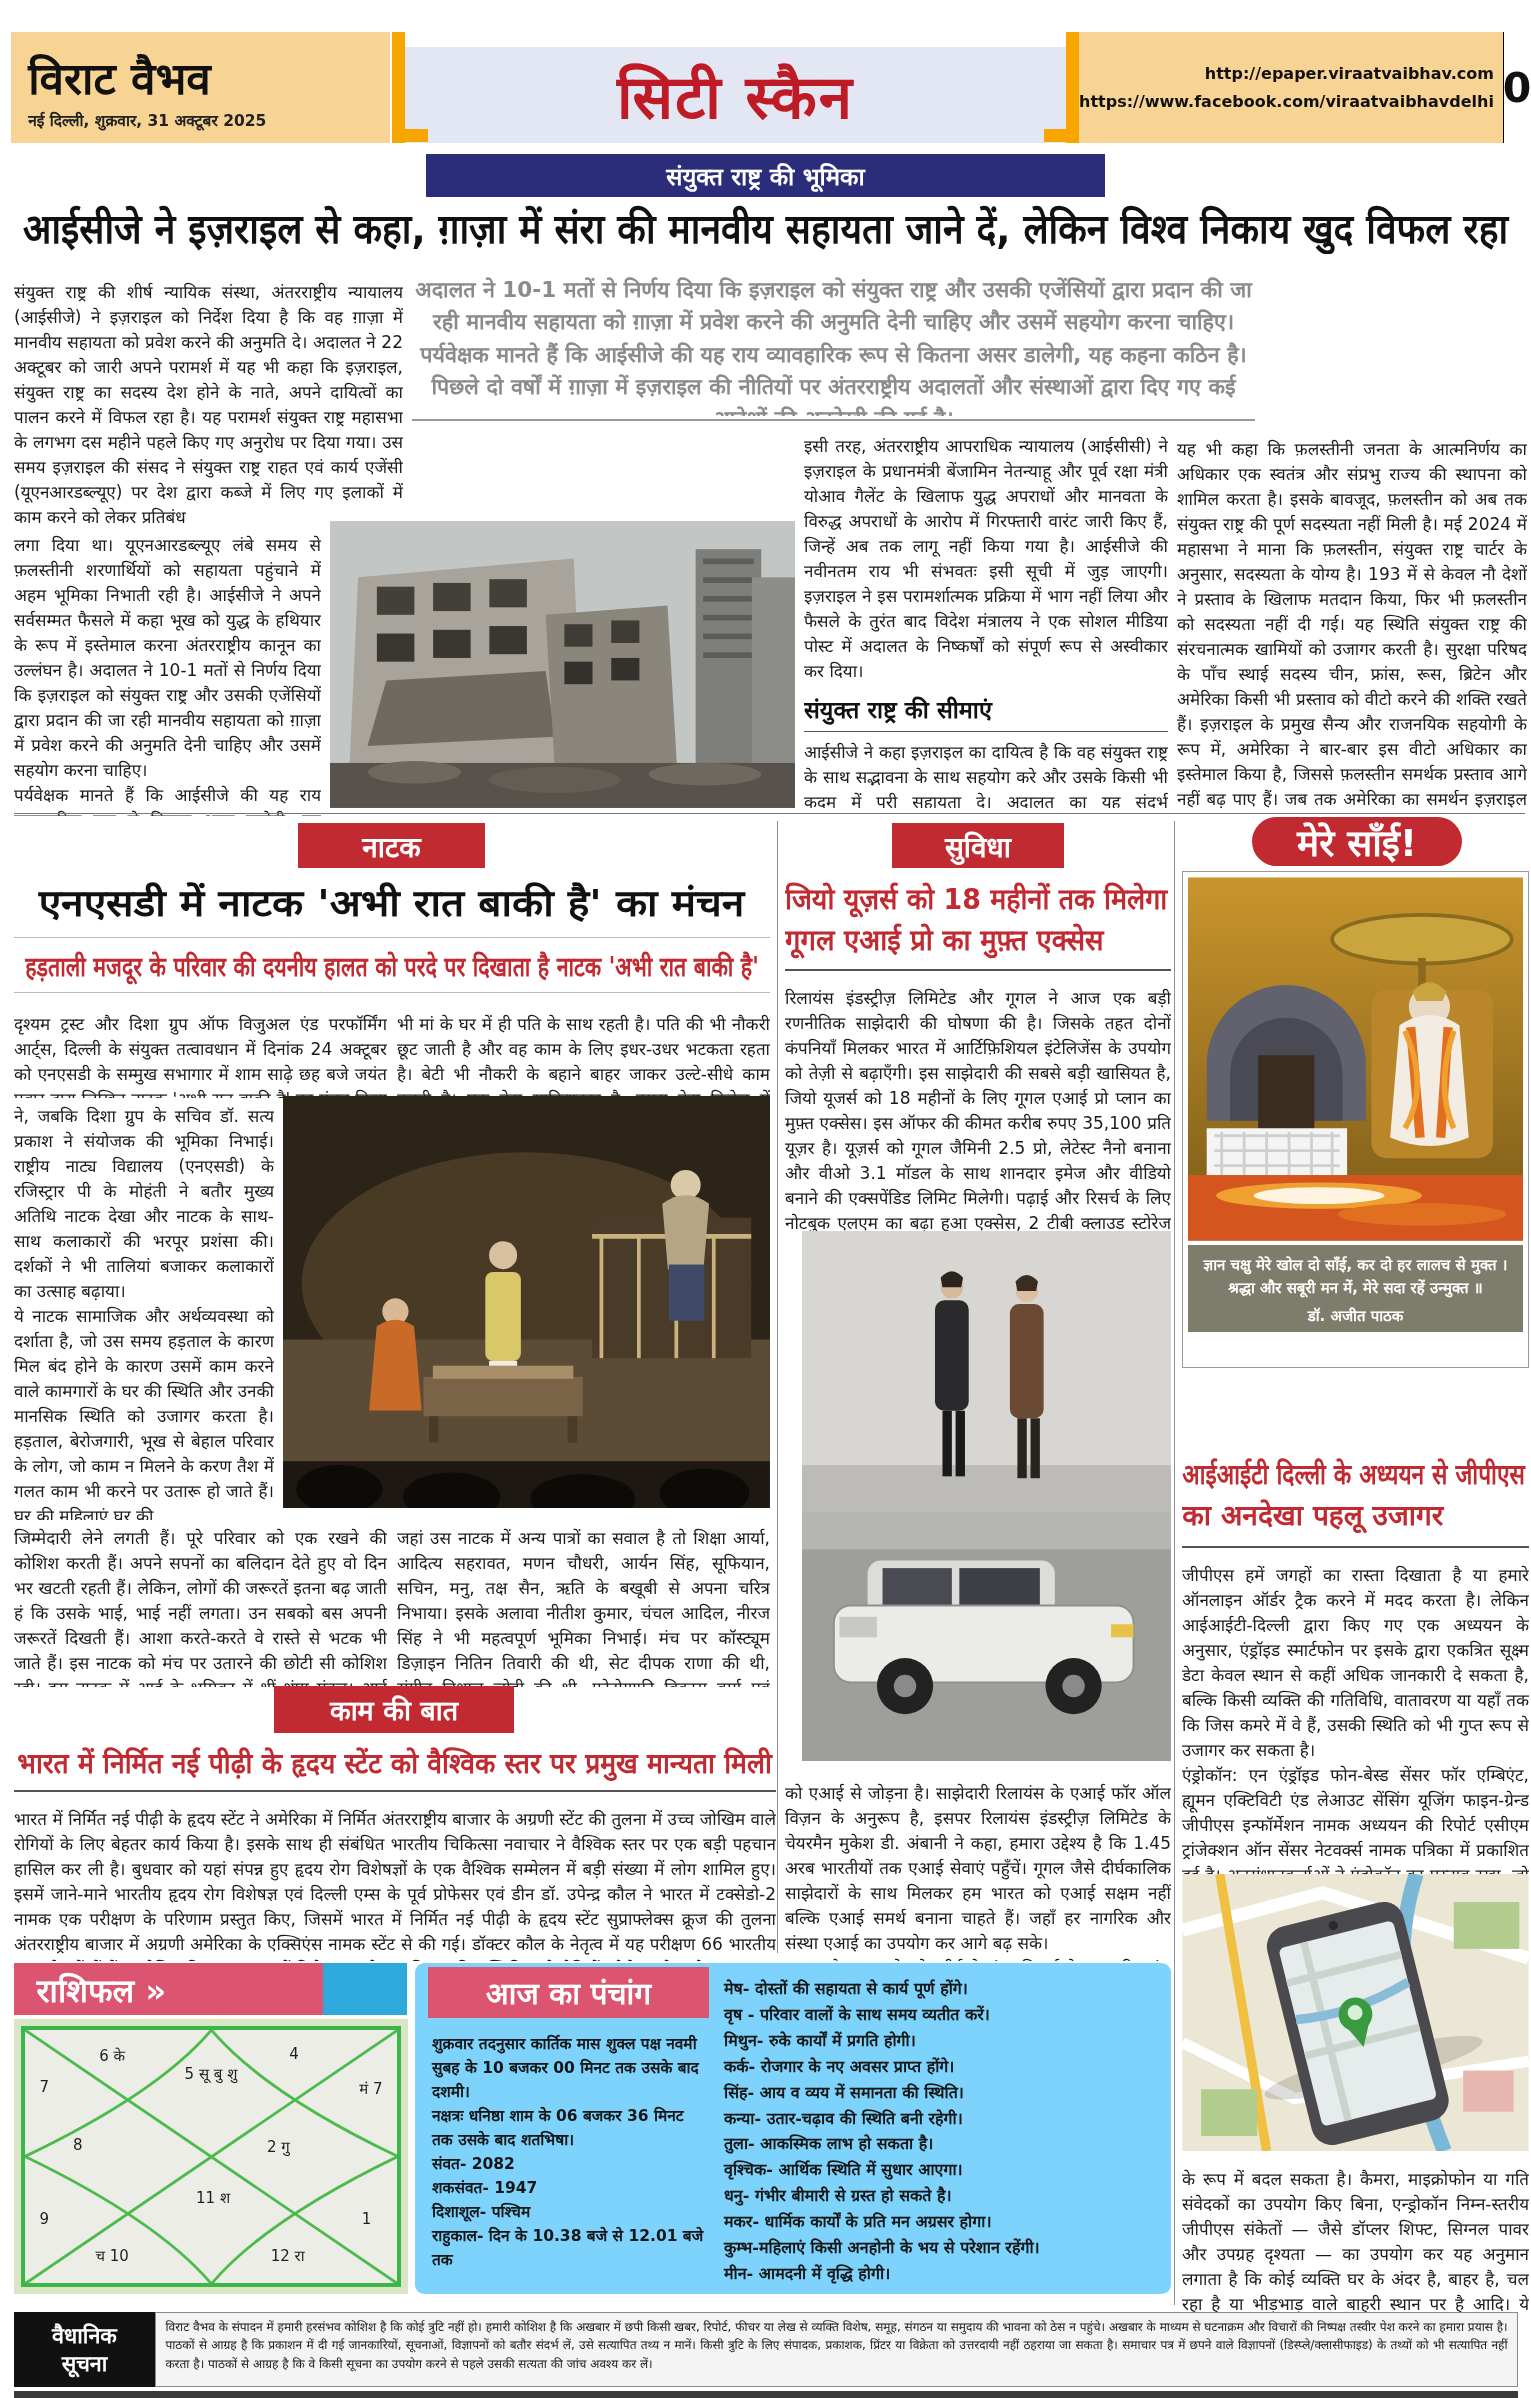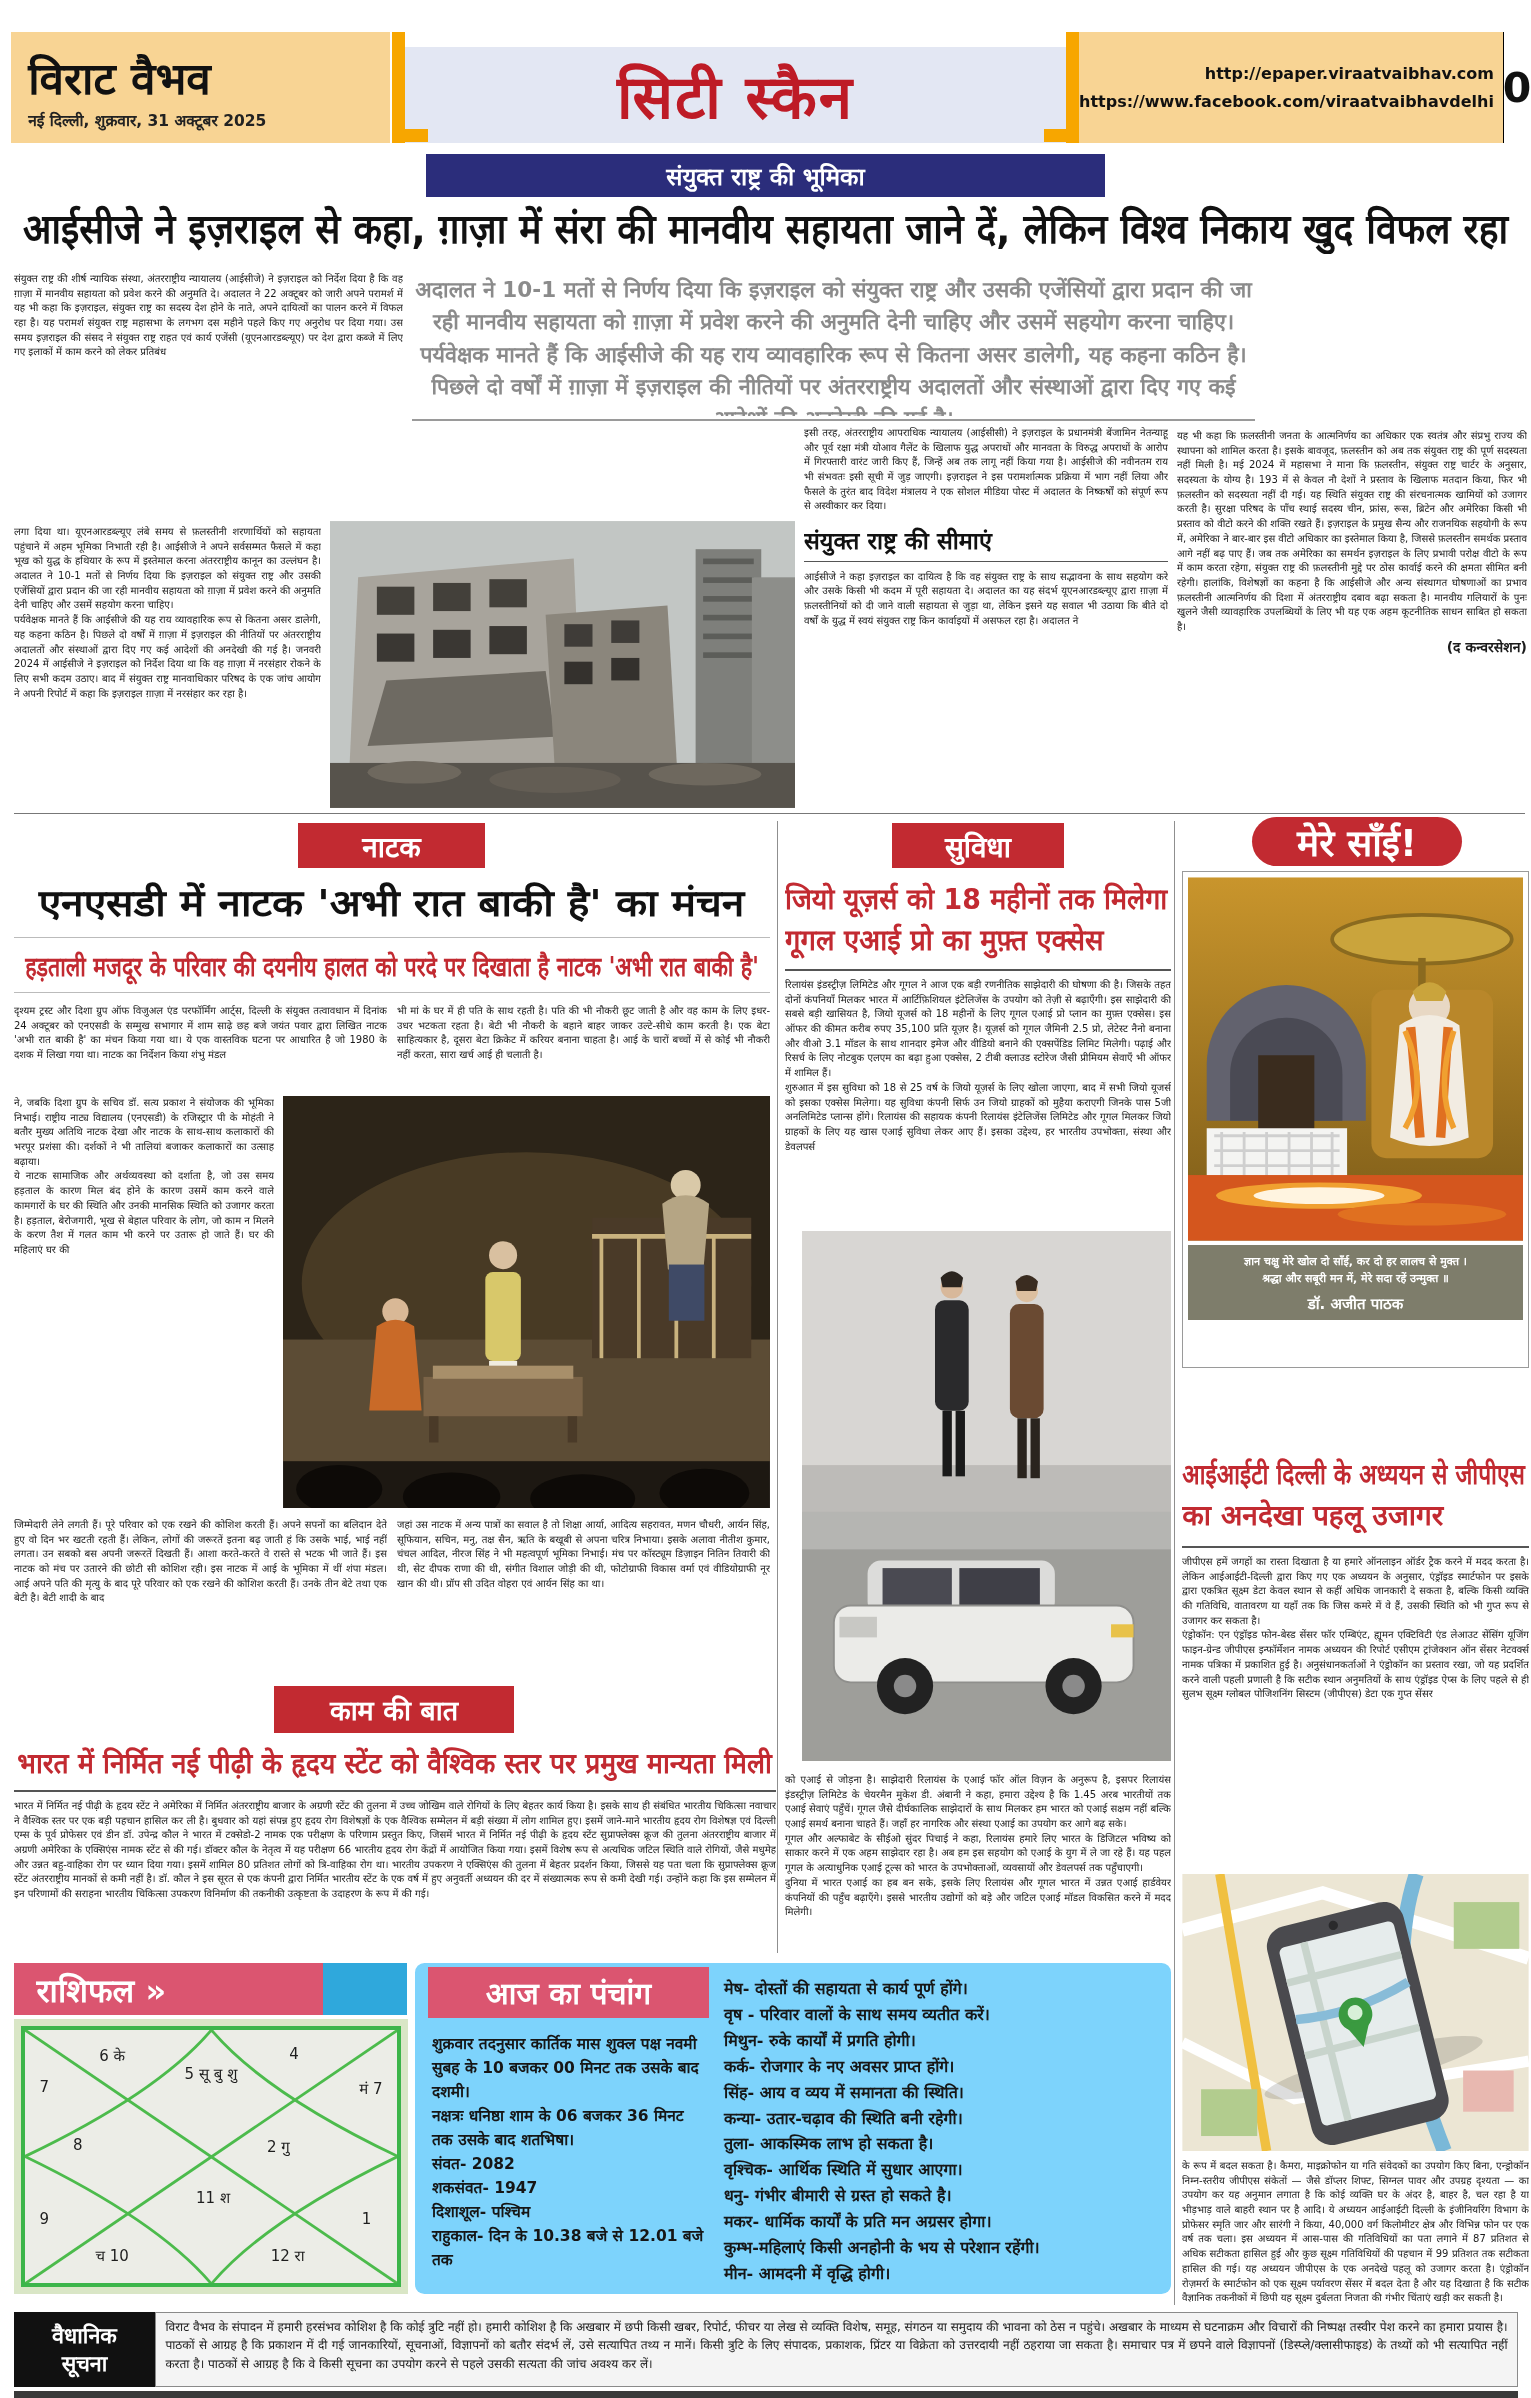--- a/index.html
+++ b/index.html
@@ -16,39 +16,39 @@
   .hdr-right{left:1079px;top:32px;width:443px;height:111px;background:#f8d494;display:flex;align-items:center;}
   .urls{flex:1;text-align:right;padding-right:9.4px;font-size:16px;font-weight:bold;line-height:1.7;color:#111;}
   .pagenum-box{width:54px;height:100%;background:#fff;border-left:1.9px solid #000;border-right:1.9px solid #000;
                display:flex;align-items:center;justify-content:center;font-size:41px;font-weight:800;color:#111;}
   
   .kicker{left:426px;top:154px;width:679px;height:43px;background:#2b2d7b;color:#fff;font-size:24px;font-weight:bold;
           display:flex;align-items:center;justify-content:center;}
   .standfirst{left:412px;top:274px;width:843px;height:142px;color:#8b8b8b;font-weight:bold;font-size:21.5px;
               line-height:1.5;text-align:center;overflow:hidden;}
   .rule{background:#9a9a9a;}
-  .bt{font-size:10px;line-height:1.47;text-align:justify;overflow:hidden;white-space:pre-line;}
+  .bt{font-size:17px;line-height:1.47;text-align:justify;overflow:hidden;white-space:pre-line;margin-top:8px;}
   .subhead2{font-size:23.4px;font-weight:800;color:#111;border-bottom:1.9px solid #555;padding-bottom:5.6px;margin:9.4px 0 7.5px 0;}
   .credit{font-weight:800;text-align:right;font-size:14px;margin-top:1.9px;}
   
   .badge{background:#c22a31;color:#fff;font-weight:bold;text-align:center;display:flex;align-items:center;justify-content:center;}
   .pill{border-radius:26px;}
   .navybar{background:#2b2d7b;color:#fff;font-weight:bold;font-size:27px;display:flex;align-items:center;justify-content:center;}
   .redsub{border-top:0.9px solid #bbb;border-bottom:0.9px solid #bbb;}
   
   .pinkhead{background:#db5570;color:#fff;font-weight:800;font-size:32px;display:flex;align-items:center;padding-left:22.5px;}
   .cyanbar{background:#2fa8dc;}
   .kundali-outer{background:#d9e6c6;padding:6.6px;box-sizing:border-box;}
   .kundali-inner{position:relative;width:100%;height:100%;background:#ecede7;border:4.7px solid #3cb54a;box-sizing:border-box;}
   .khouse{position:absolute;font-size:15px;color:#1e1e1e;font-weight:500;white-space:nowrap;}
   .panchang-box{background:#7dd3fc;border-radius:9.4px;}
   .panchang-details{font-size:15.5px;font-weight:bold;line-height:1.55;white-space:pre-line;color:#161616;}
   .rashi-list{font-size:16px;font-weight:bold;line-height:1.62;white-space:pre-line;color:#161616;}
   .sai-box{border:0.9px solid #9a9a9a;background:#fff;padding:4.7px;box-sizing:border-box;}
-  .sai-caption{background:#7e7d6b;color:#fff;font-weight:bold;font-size:11px;text-align:center;
+  .sai-caption{background:#7e7d6b;color:#fff;font-weight:bold;font-size:15px;text-align:center;
                padding:9.4px 7.5px 5.6px 7.5px;line-height:1.5;white-space:pre-line;}
   .sai-author{color:#fff;font-weight:bold;font-size:15px;text-align:center;padding-bottom:7.5px;background:#7e7d6b;}
   .vline{width:0.9px;background:#8f8f8f;}
   .disc-wrap{left:14px;top:2312px;width:1504px;height:75px;display:flex;}
   .disc-label{width:141px;background:#111;color:#fff;font-weight:800;font-size:21.5px;display:flex;align-items:center;
               justify-content:center;text-align:center;white-space:pre-line;line-height:1.3;}
   .disc-text{flex:1;border:0.9px solid #8a8a8a;background:#f4f4f4;font-size:12px;line-height:1.55;text-align:justify;
              padding:4.7px 9.4px;box-sizing:border-box;overflow:hidden;}
   .botbar{left:14px;top:2391px;width:1504px;height:7.5px;background:#3a3a3a;}
   svg text{font-family:"DejaVu Sans","Liberation Sans",sans-serif;}

